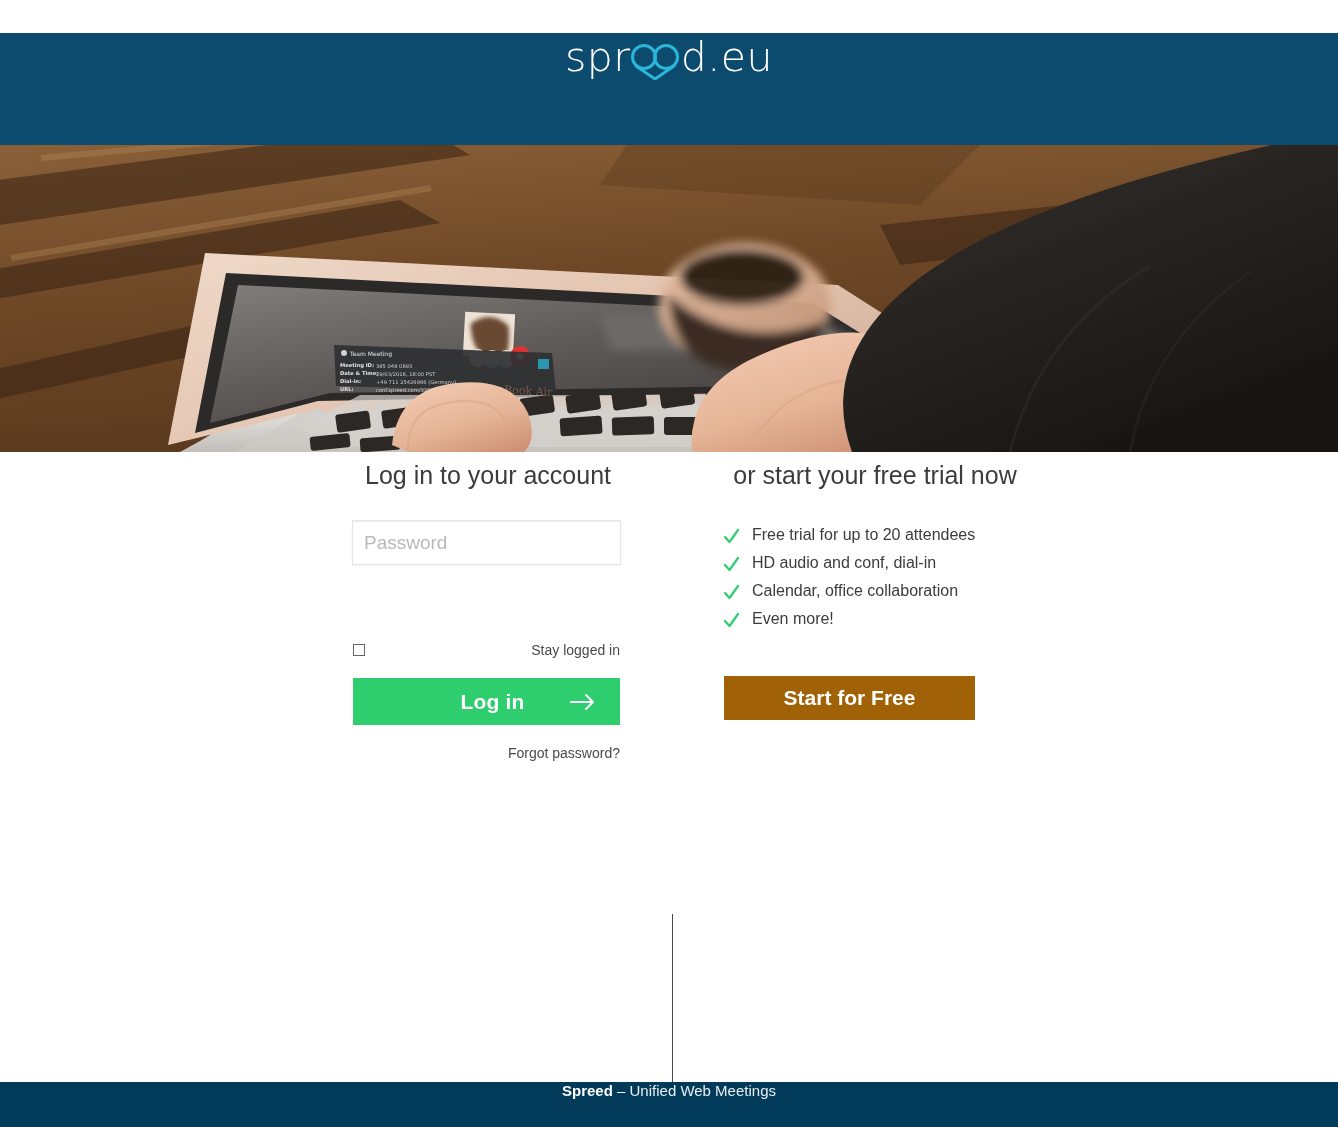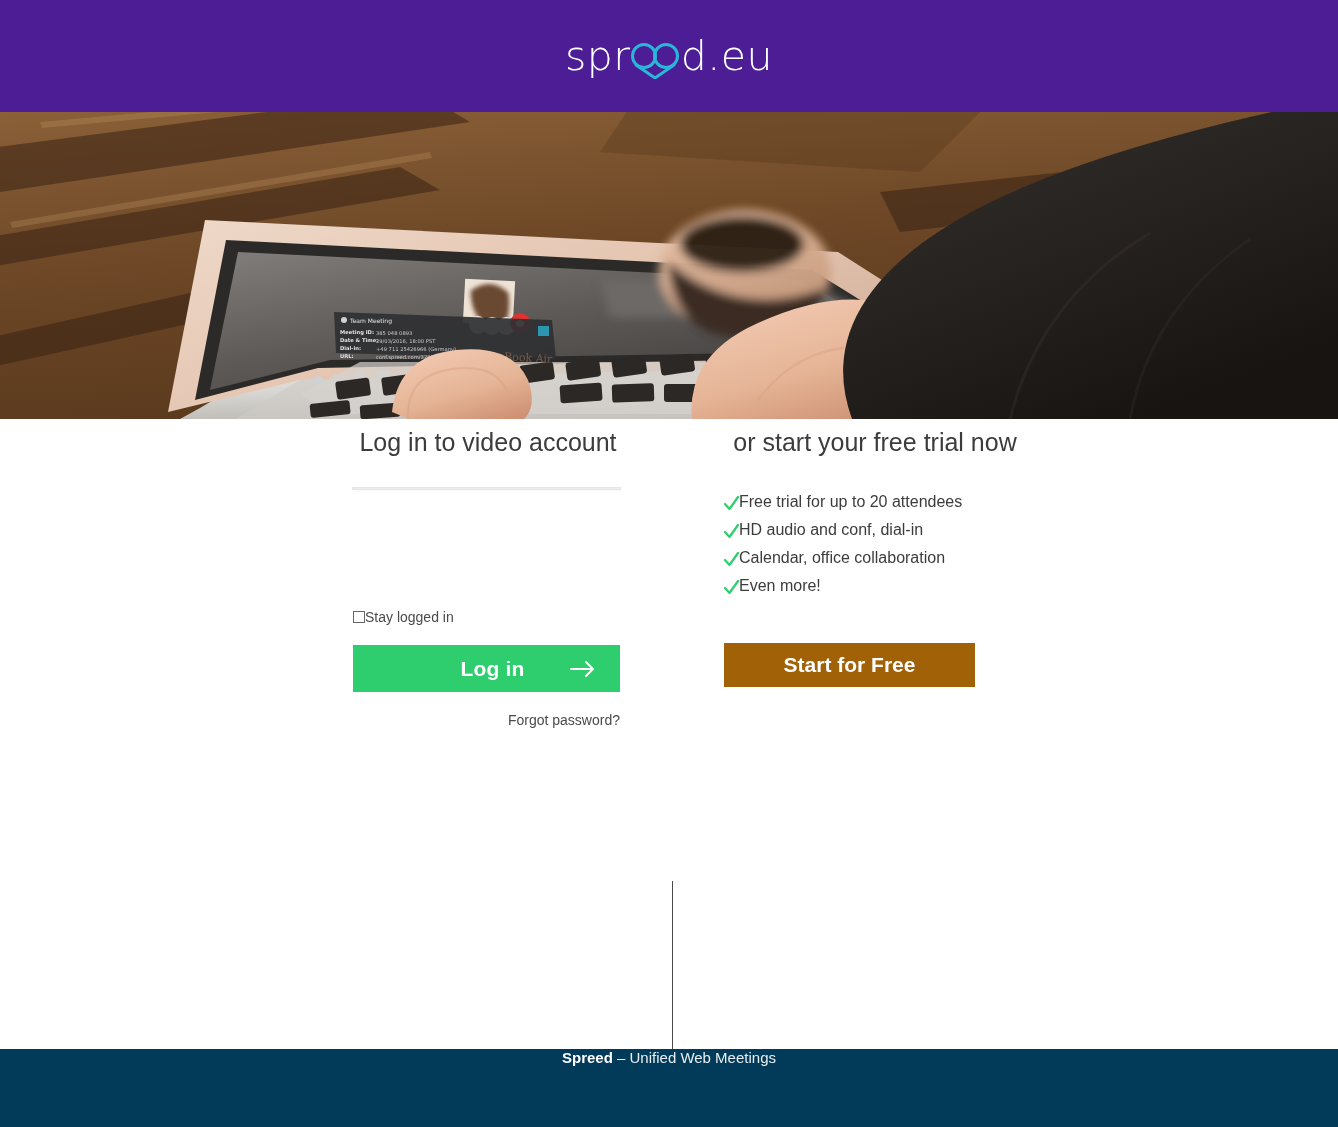--- a/index.html
+++ b/index.html
@@ -8,24 +8,25 @@
     height: 1127px;
     background: #ffffff;
     font-family: "Liberation Sans", sans-serif;
     overflow: hidden;
   }
   .page { position: relative; width: 1338px; height: 1127px; }
 
   
   .header {
     height: 112px;
-    background: #4c1d95;
+    background: #0c4a6e;
     display: flex;
-    align-items: center;
+    align-items: flex-start;
     justify-content: center;
+    margin-top: 33px;
   }
   .logo-wrap { position: relative; display: flex; align-items: center; }
   .logo-text {
     font-size: 41px;
     color: #ffffff;
     font-weight: 300;
     letter-spacing: 0.5px;
     font-family: "DejaVu Sans", sans-serif;
   }
   .logo-pre { color: #ffffff; }
@@ -107,21 +108,21 @@
   .field::placeholder { color: #b9b9b9; }
   .field-sep { height: 1px; background: #ededed; margin: 0 0px; }
 
   .stay-row {
     position: absolute;
     left: 0;
     top: 190px;
     width: 267px;
     display: flex;
     align-items: center;
-    justify-content: flex-start;
+    justify-content: space-between;
   }
   .cbox {
     width: 12px; height: 12px;
     border: 1px solid #666;
     background: #fff;
     display: inline-block;
     flex: none;
   }
   .stay-label { font-size: 14px; color: #4a4a4a; }
 
@@ -178,20 +179,21 @@
   .trial-title { position: absolute; left: -84px; top: 9px; width: 470px; }
   .bullets {
     position: absolute;
     left: 0;
     top: 74px;
     list-style: none;
   }
   .bullet {
     display: flex;
     align-items: flex-start;
+    gap: 13px;
     margin-bottom: 9px;
     white-space: nowrap;
   }
   .check {
     width: 15px; height: 16px; flex: none; margin-top: 3px;
   }
   .bullet-text { font-size: 16px; color: #3c3c3c; }
   .trial-btn {
     position: absolute;
     left: 0;
@@ -405,24 +407,25 @@
       </g>
     </svg>
   </div>
 
   <div class="main">
     <div class="cols">
 
       <div class="divider"></div>
 
       <div class="login-col">
-        <div class="col-title login-title">Log in to video account</div>
+        <div class="col-title login-title">Log in to your account</div>
 
         <div class="field-group">
           <div class="field-sep"></div>
+          <input class="field" type="password" placeholder="Password" style="">
         </div>
 
         <div class="stay-row">
           <span class="cbox"></span>
           <span class="stay-label">Stay logged in</span>
         </div>
 
         <button class="login-btn">
           <span class="login-btn-label">Log in</span>
           <svg class="login-arrow" viewBox="0 0 26 18">

